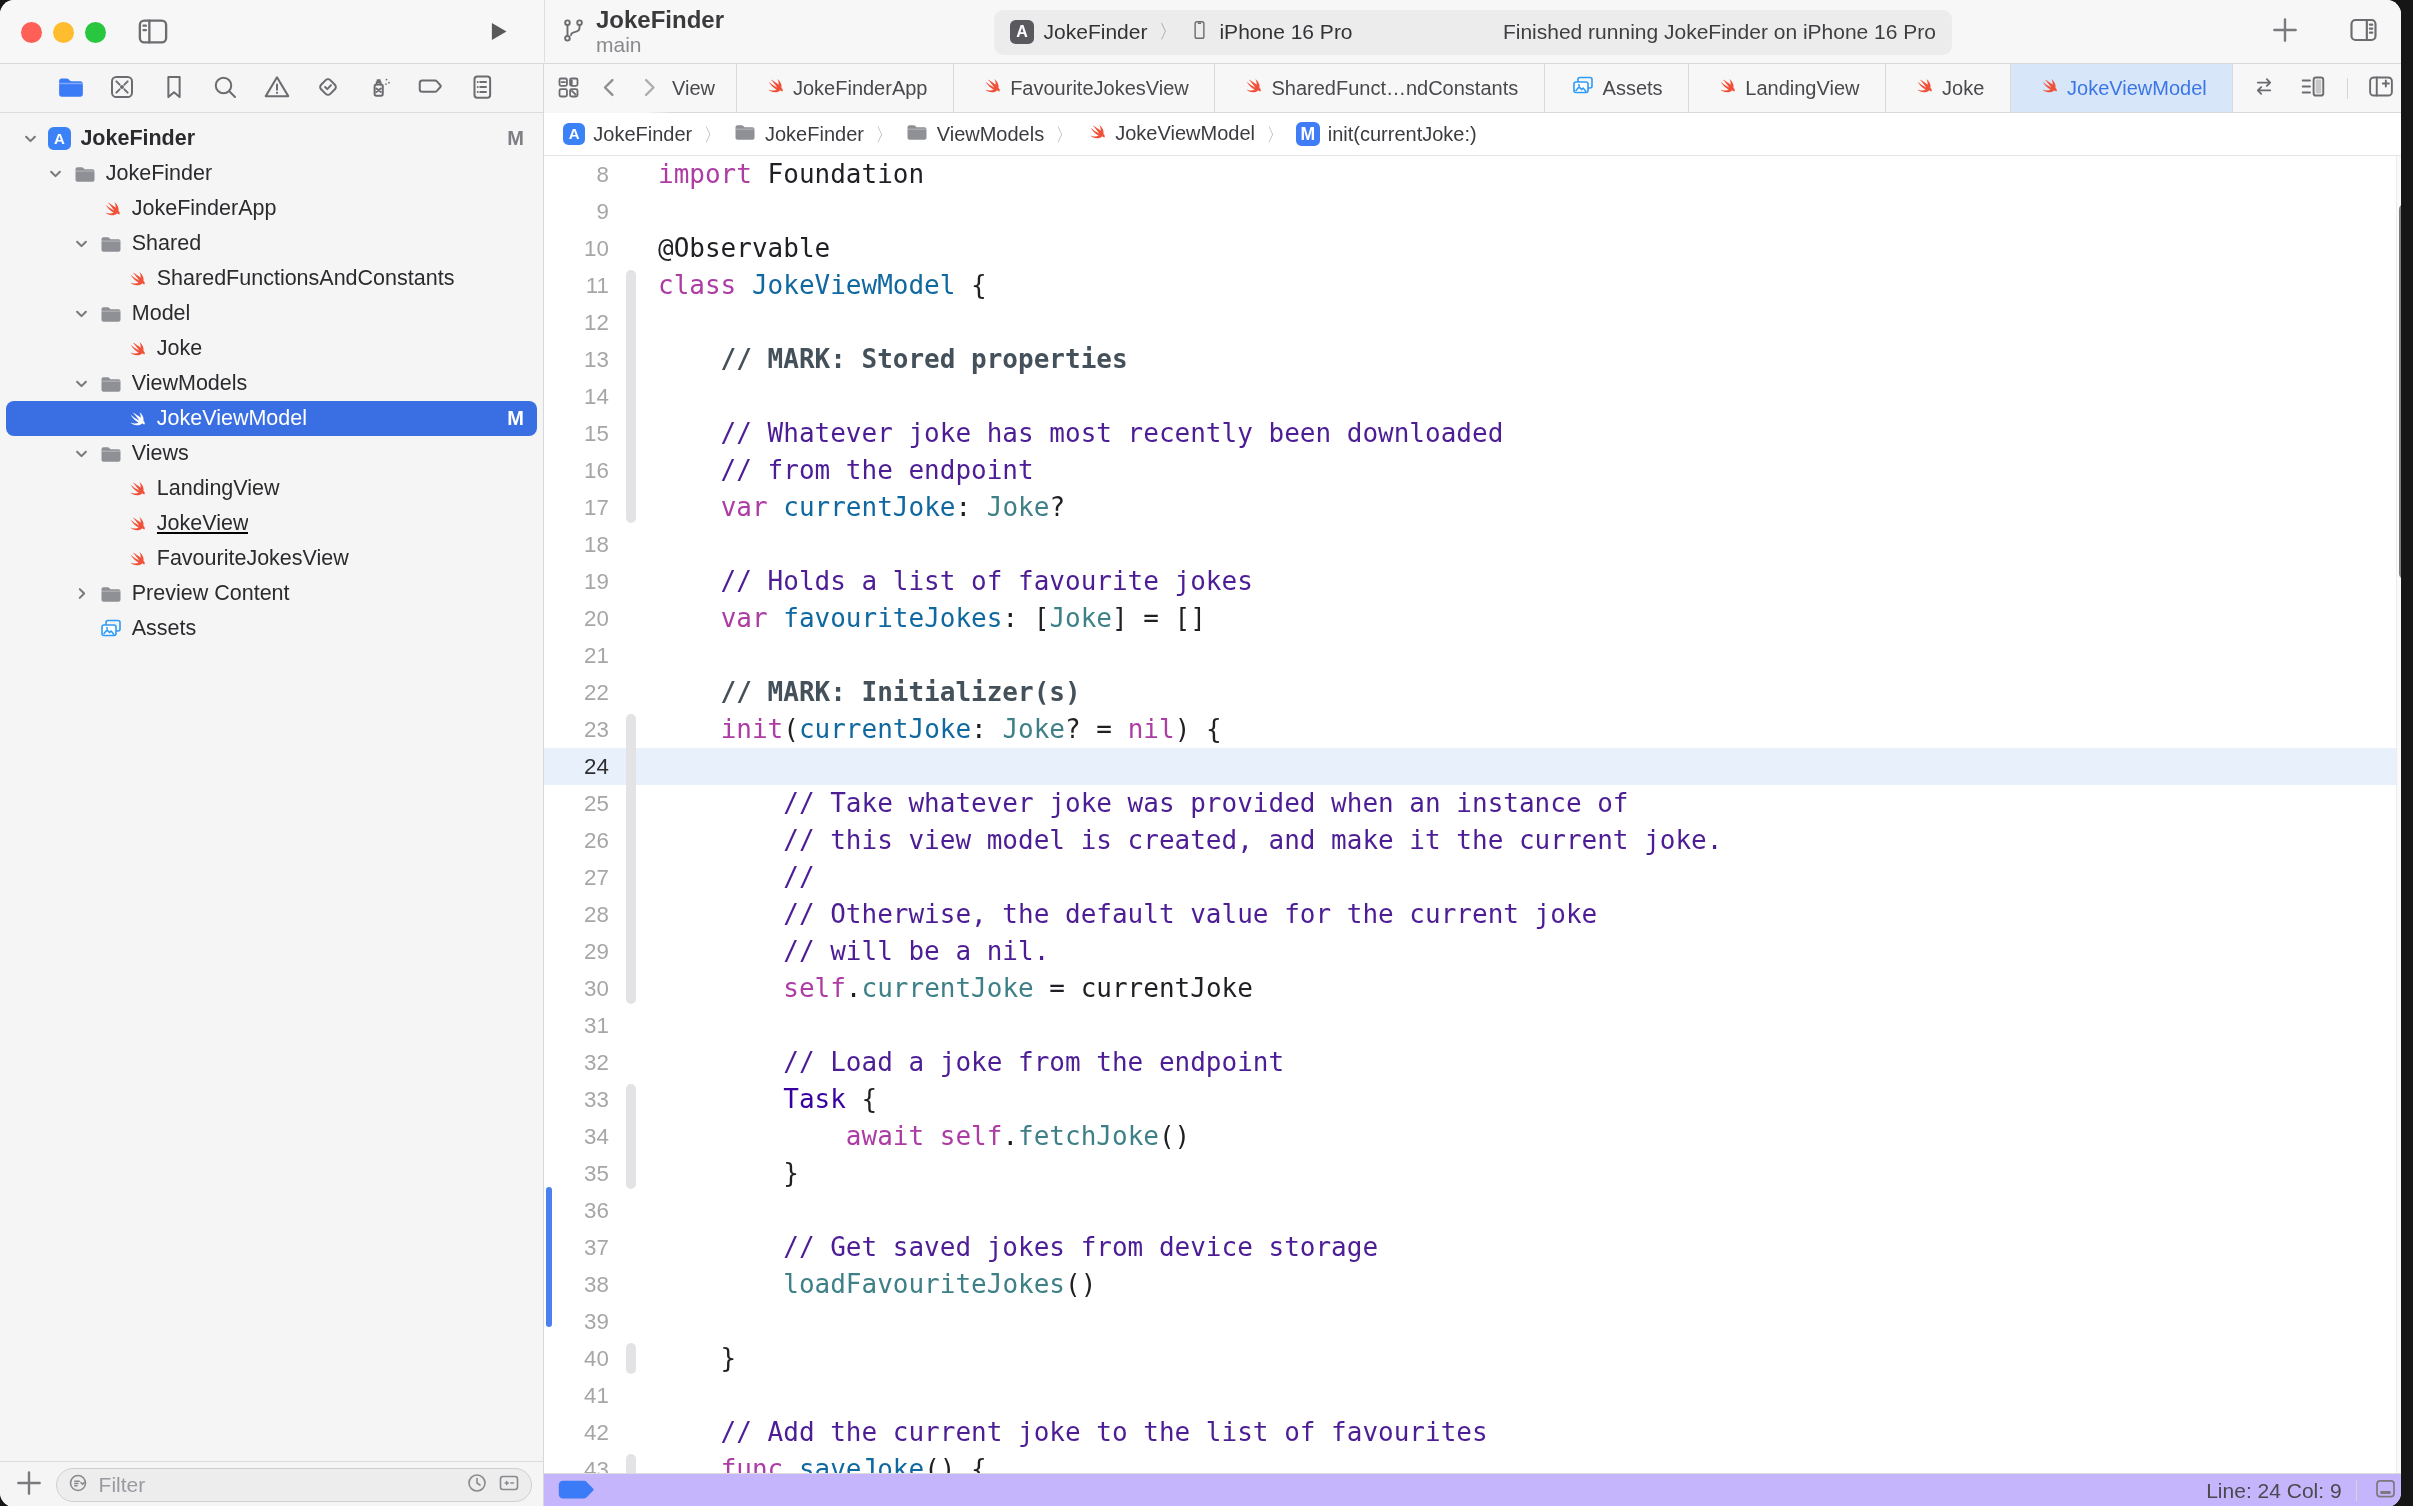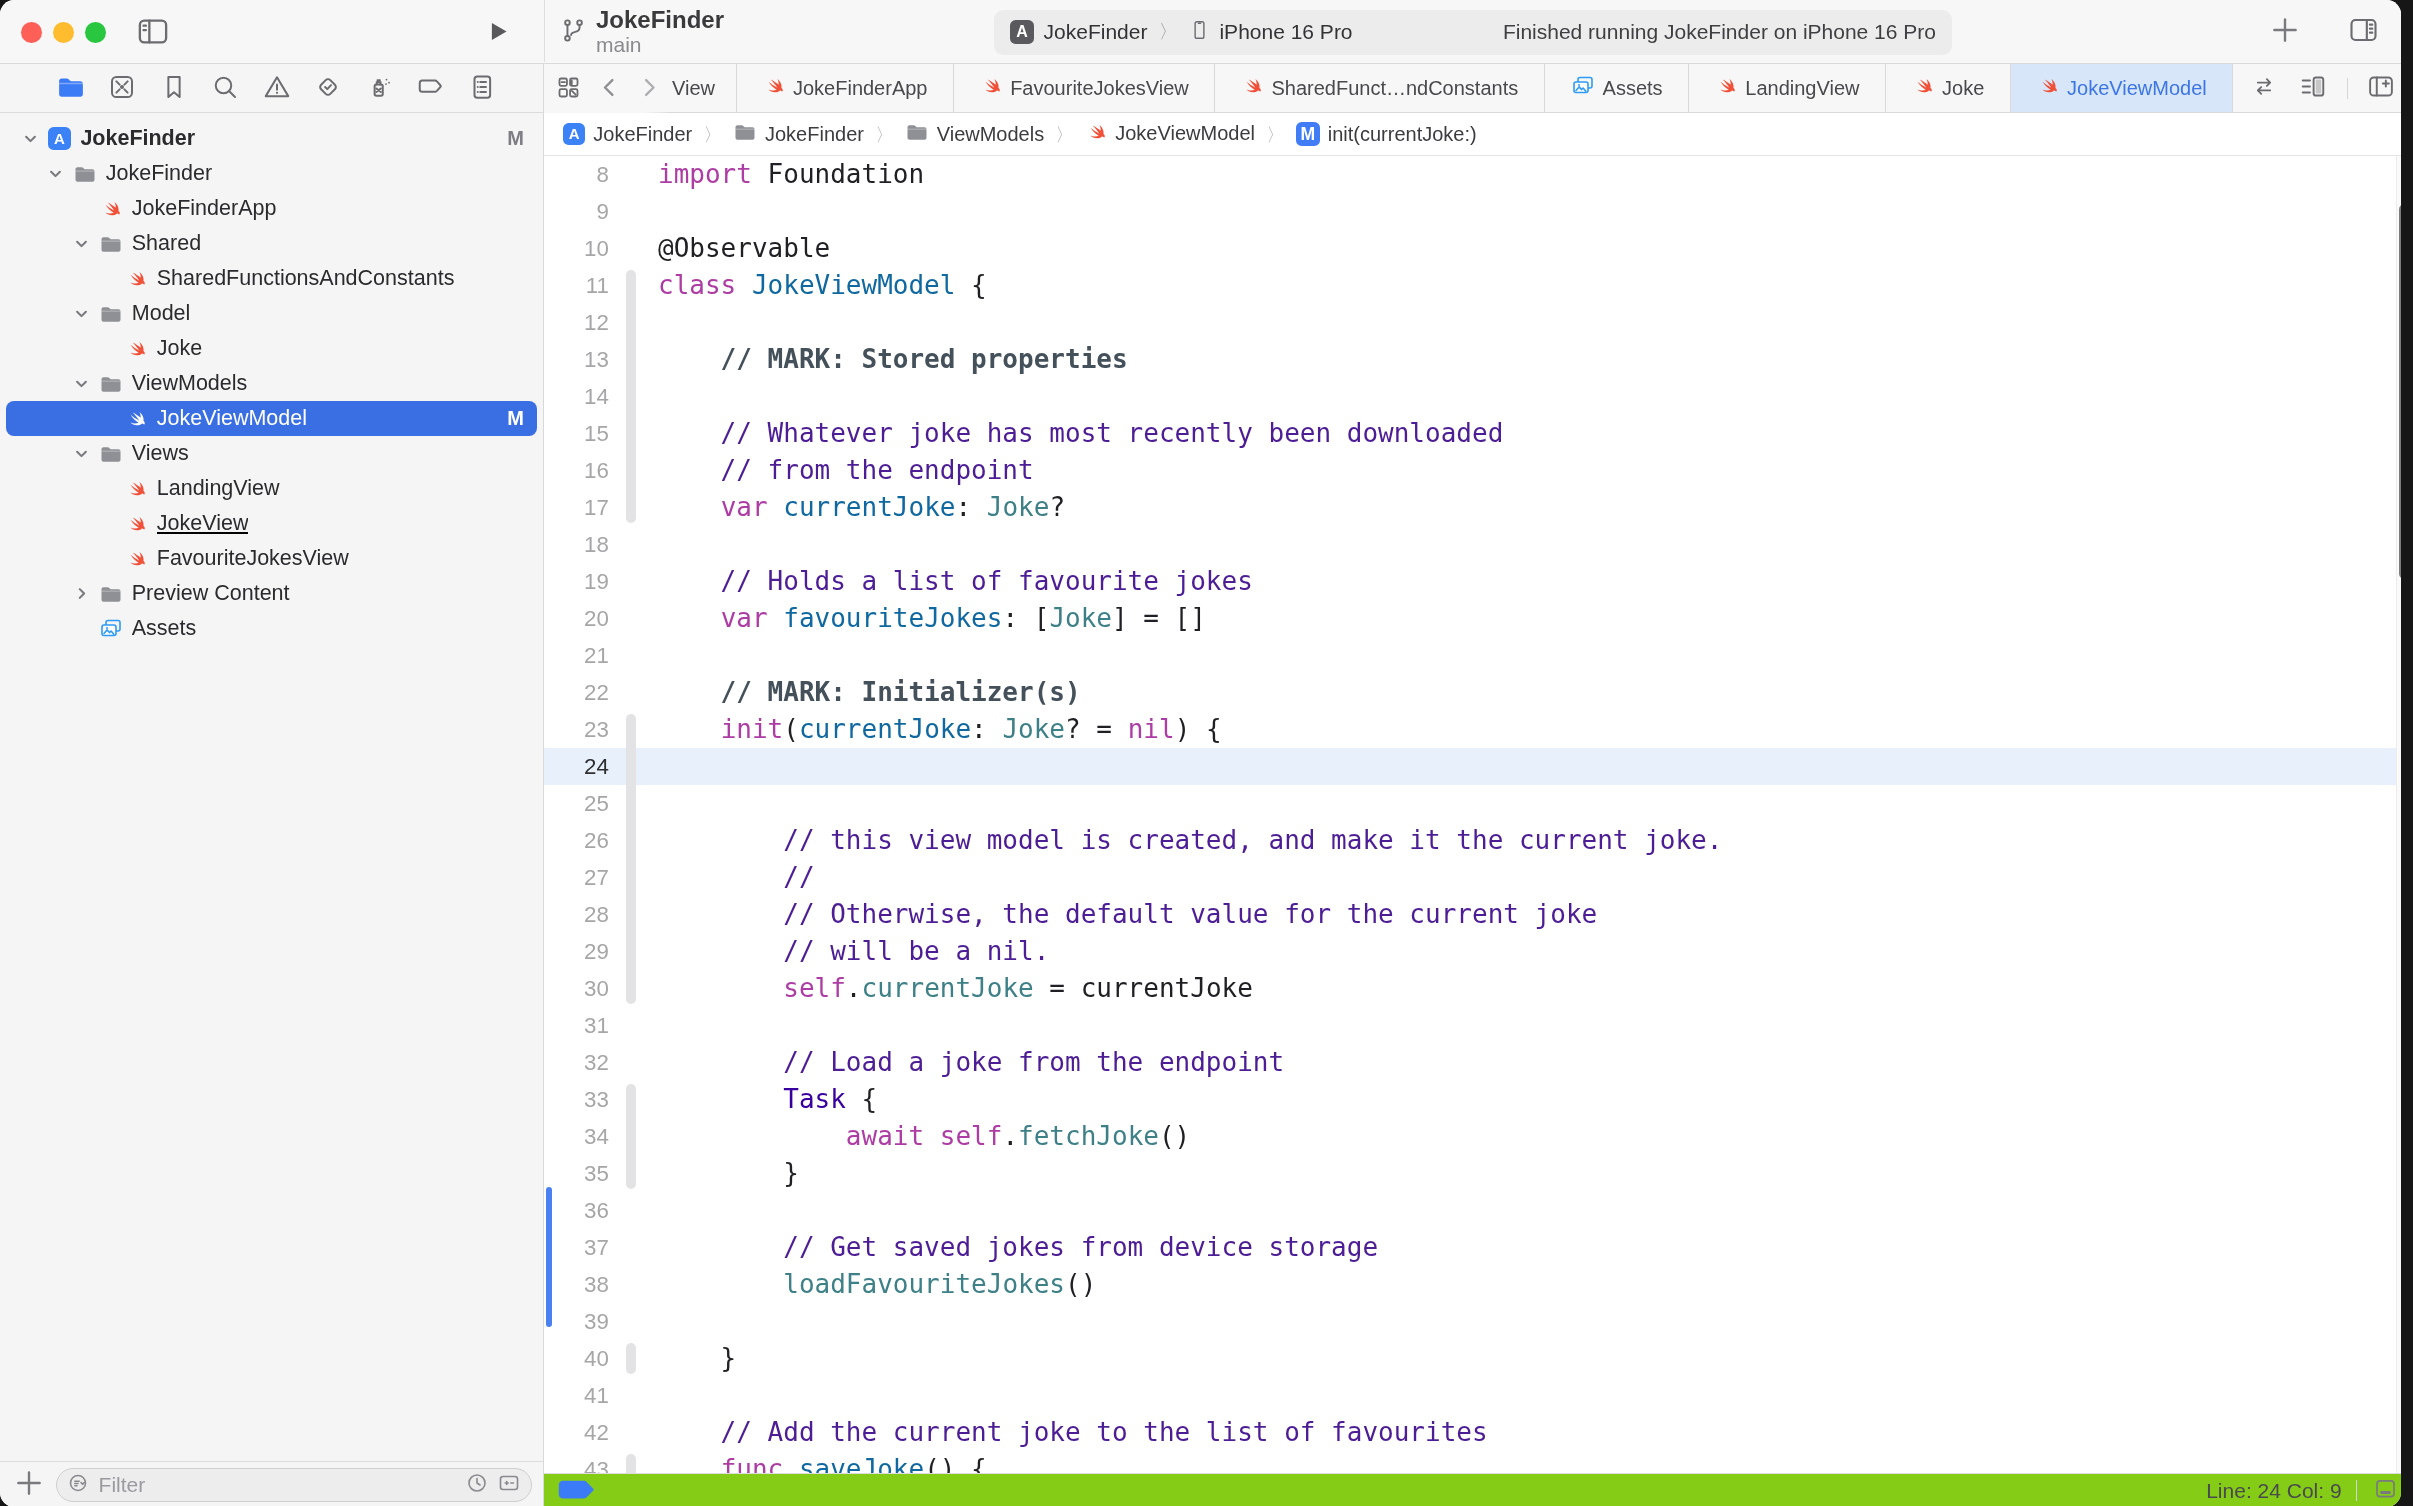--- a/index.html
+++ b/index.html
@@ -64,21 +64,21 @@
   .cl .ribbon span{position:absolute;left:5.6px;width:10.4px;top:0;bottom:0;background:#E3E3E5;}
   .cl .ribbon span.top{border-radius:5.6px 5.6px 0 0;top:3.2px;}
   .cl .ribbon span.bot{border-radius:0 0 5.6px 5.6px;bottom:3.2px;}
   .cl .ribbon span.solo{border-radius:5.6px;top:3.2px;bottom:3.2px;}
   .cl pre{margin:0;padding-left:17px;font-family:"DejaVu Sans Mono",monospace;font-size:26px;line-height:37px;white-space:pre;}
   .tk-p{color:#1F1F24;} .tk-kw{color:#AD3DA4;font-weight:normal;} .tk-decl{color:#0F68A0;}
   .tk-type{color:#3E8087;} .tk-sys{color:#3900A0;} .tk-c{color:#4c1d95;} .tk-m{color:#44515A;font-weight:bold;}
   #change-bar{position:absolute;left:1.6px;width:6.4px;border-radius:4px;background:#4A80F0;}
   #vscrollbar{position:absolute;right:0;top:0;bottom:0;width:16px;background:#FAFAFA;border-left:0.8px solid #ECECEC;}
   #vthumb{position:absolute;left:2.4px;width:10.4px;top:48px;height:375px;border-radius:5.6px;background:#7D7D7D;}
-  #editor-bottom{height:34px;background:#84cc16;border-top:0.8px solid #DCDCDC;display:flex;align-items:center;padding:0 12.8px;box-sizing:border-box;}
+  #editor-bottom{height:34px;background:#c4b5fd;border-top:0.8px solid #DCDCDC;display:flex;align-items:center;padding:0 12.8px;box-sizing:border-box;}
   #bp-tag{width:37px;height:21px;margin-left:1.6px;}
   #pos-group{margin-left:auto;display:flex;align-items:center;gap:14.4px;}
   #pos-label{font-size:21px;color:#4A4A4E;}
   .vdiv{width:0.8px;height:21px;background:#D5D5D7;}
   .mbadge{width:24px;height:24px;border-radius:5.6px;background:#3F7CF6;color:#fff;font-size:17.6px;font-weight:bold;
           display:flex;align-items:center;justify-content:center;flex:none;}
   .appicon{border-radius:5.6px;background:#3C82F7;color:#fff;font-weight:bold;display:flex;align-items:center;justify-content:center;flex:none;}
 </style>
 </head>
 <body>
@@ -601,20 +601,21 @@
               <span class="ribbon">
                 <span class=""></span>
               </span>
               <pre></pre>
             </div>
             <div class="cl">
               <span class="num">25</span>
               <span class="ribbon">
                 <span class=""></span>
               </span>
+              <pre><span class="tk-c">        // Take whatever joke was provided when an instance of</span></pre>
             </div>
             <div class="cl">
               <span class="num">26</span>
               <span class="ribbon">
                 <span class=""></span>
               </span>
               <pre><span class="tk-c">        // this view model is created, and make it the current joke.</span></pre>
             </div>
             <div class="cl">
               <span class="num">27</span>

